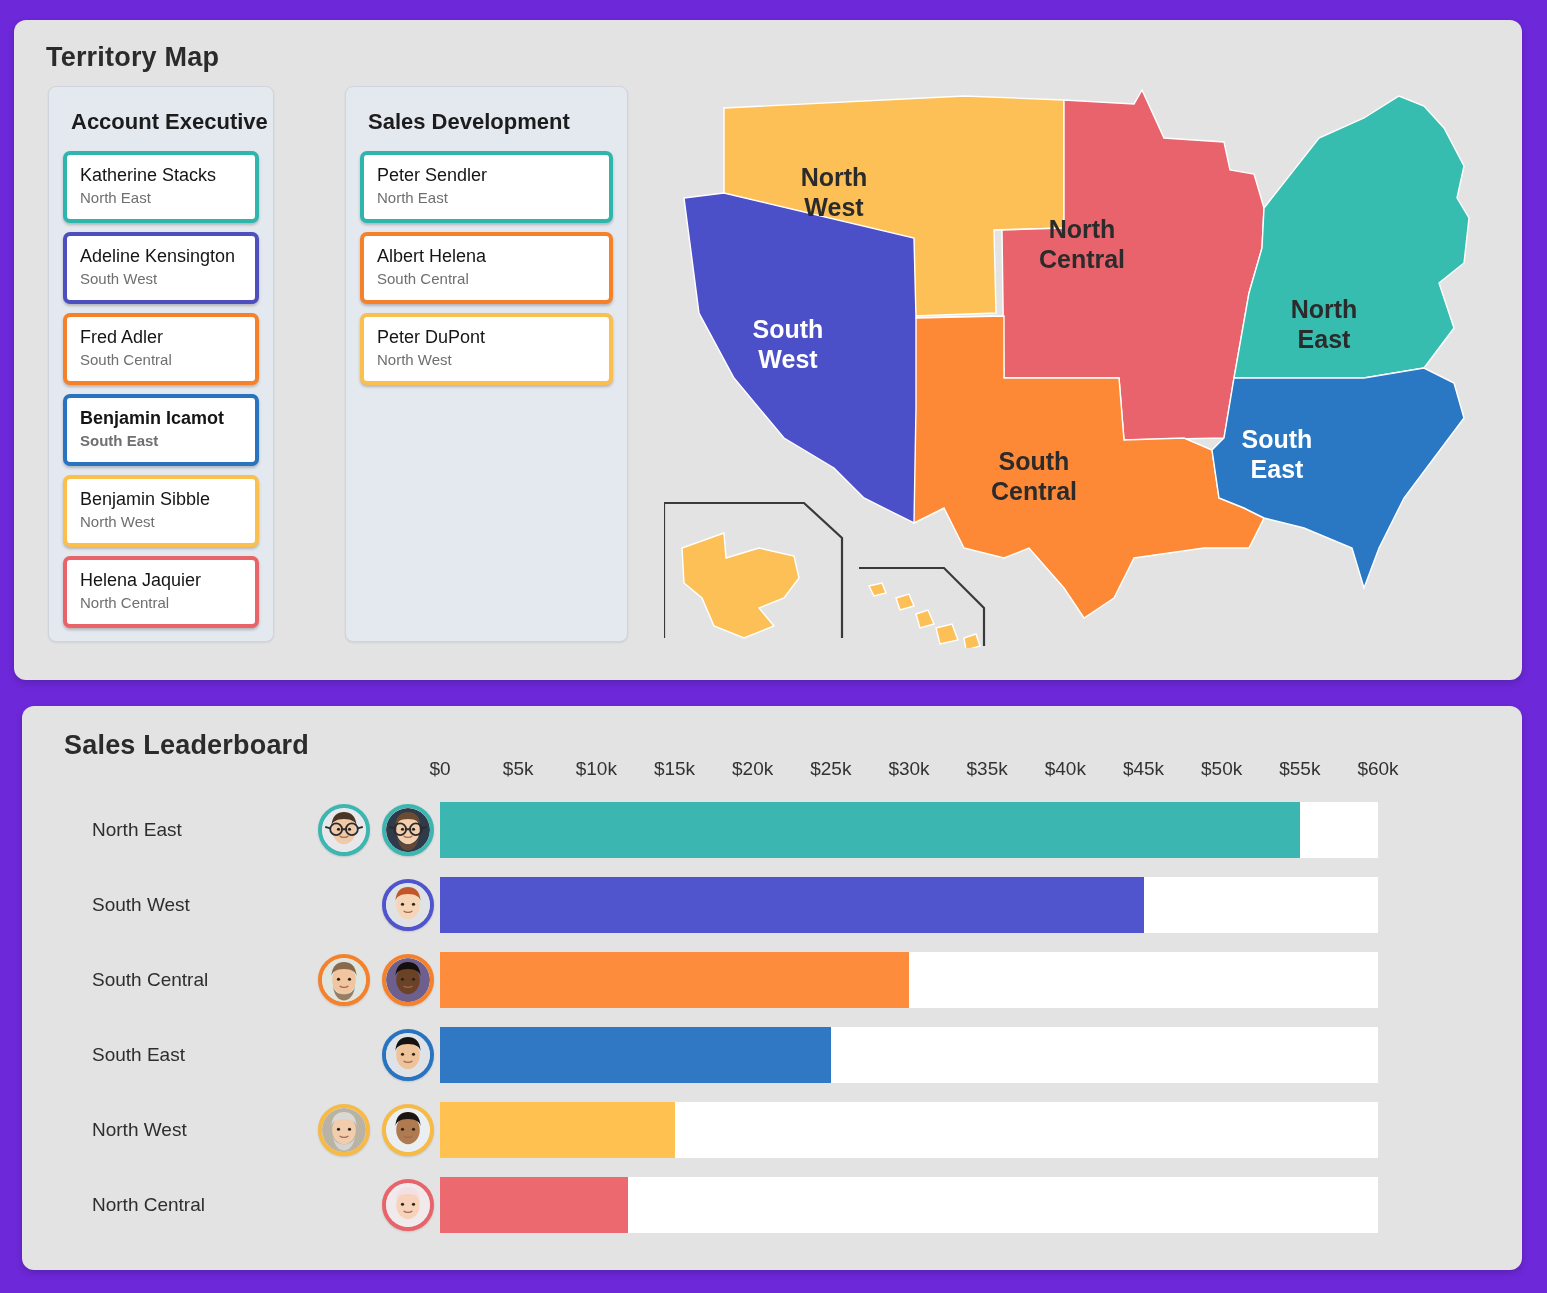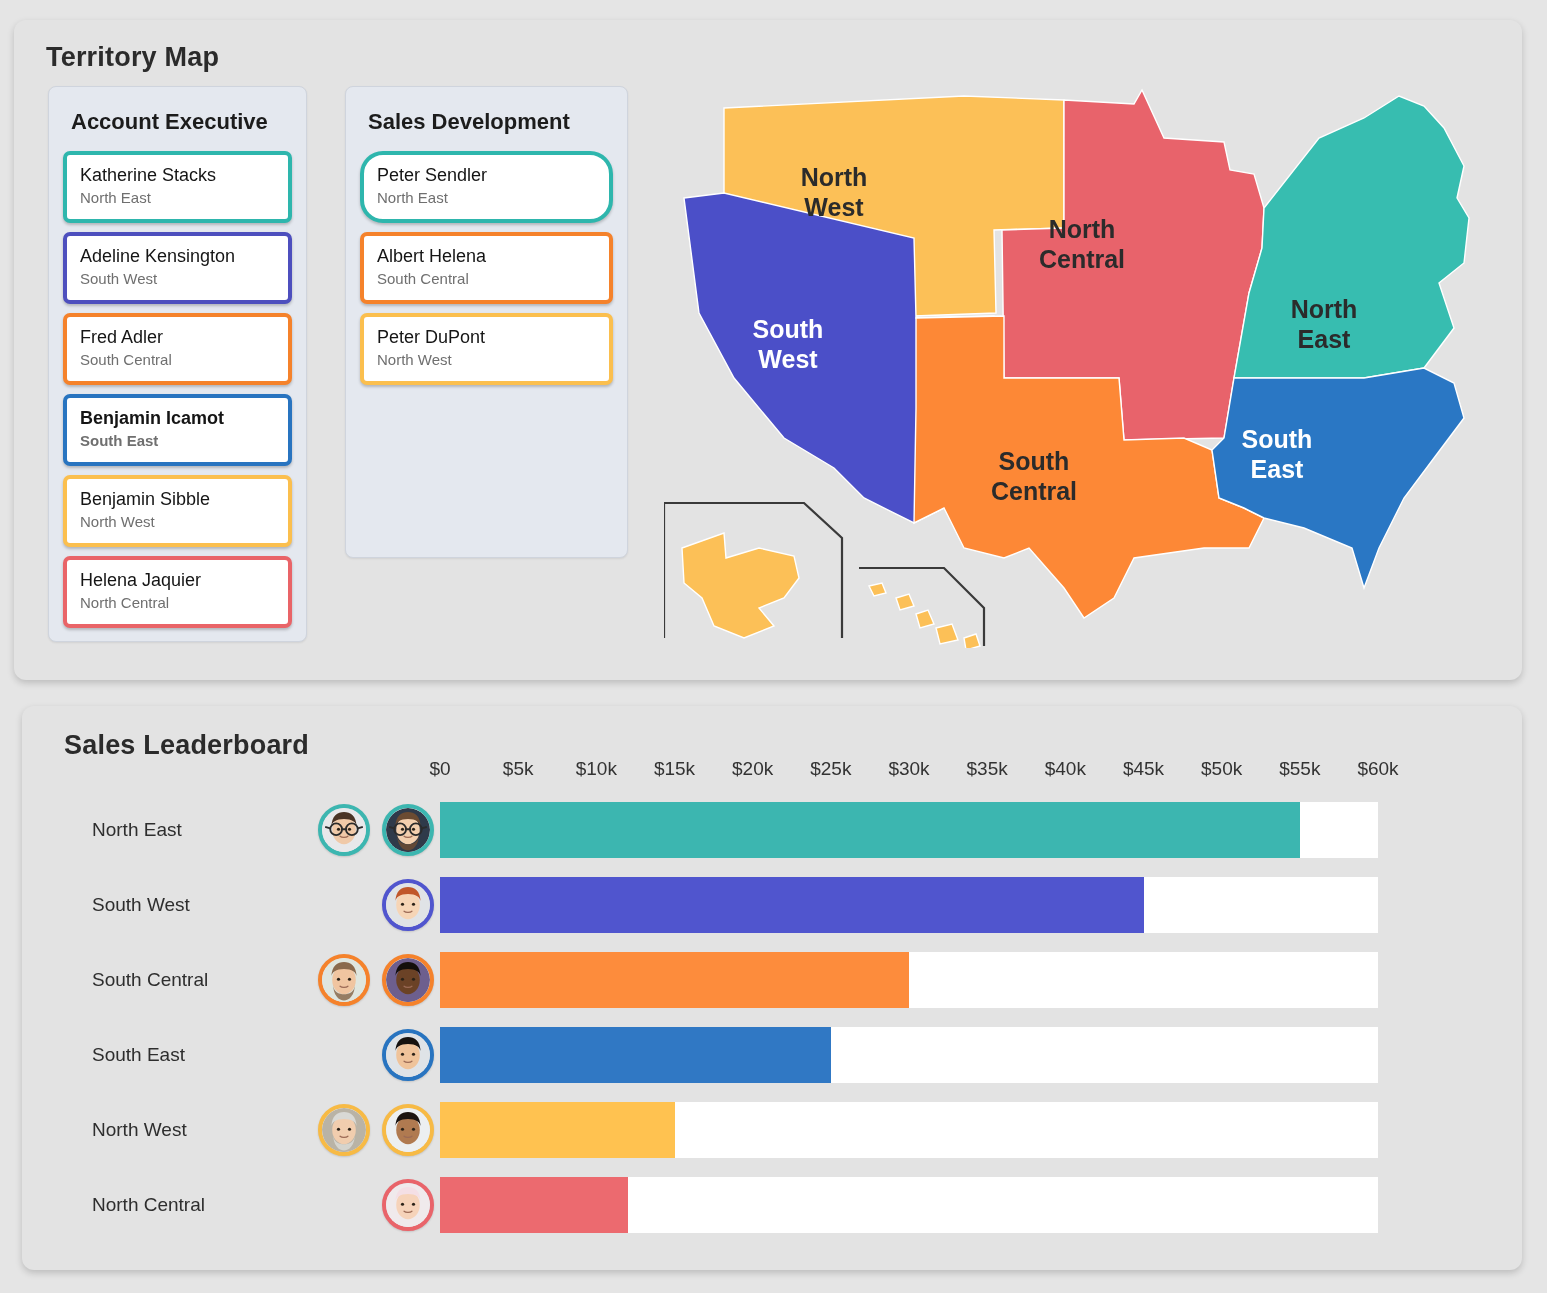--- a/index.html
+++ b/index.html
@@ -4,21 +4,21 @@
 <style>
   * { box-sizing: border-box; }
   html, body {
     margin: 0; padding: 0;
     background: #ffffff;
     font-family: "Liberation Sans", sans-serif;
   }
   .page {
     width: 1547px; height: 1293px;
     position: relative;
-    background: #e5e5e5;
+    background: #6d28d9;
     overflow: hidden;
   }
 
   
   .card {
     position: absolute;
     background: #e3e3e3;
     border-radius: 12px;
     box-shadow: 0 3px 7px rgba(0,0,0,0.18);
   }
@@ -34,22 +34,22 @@
   }
   #territory-title { left: 32px; top: 22px; }
 
   .roster-col {
     position: absolute;
     background: #e4e8ef;
     border: 1px solid #cfd4dd;
     border-radius: 8px;
     box-shadow: 0 1px 2px rgba(0,0,0,0.08);
   }
-  #col-ae { left: 34px; top: 66px; width: 259px; height: 556px; }
-  #col-sd { left: 331px; top: 66px; width: 283px; height: 472px; }
+  #col-ae { left: 34px; top: 66px; width: 226px; height: 556px; }
+  #col-sd { left: 331px; top: 66px; width: 283px; height: 556px; }
 
   .col-title {
     font-size: 22px; font-weight: bold; color: #1c1c1c;
     margin: 22px 0 0 22px;
   }
   .person-list { margin: 16px 14px 0 14px; }
   .person {
     background: #ffffff;
     border-radius: 7px;
     border: 4px solid #999;
@@ -183,21 +183,21 @@
           <div class="person" style="border-color: rgb(233, 100, 104);">
             <div class="person-name">Helena Jaquier</div>
             <div class="person-region">North Central</div>
           </div>
         </div>
     </div>
 
     <div class="roster-col" id="col-sd">
       <div class="col-title">Sales Development</div>
       <div class="person-list" id="sd-list">
-          <div class="person" style="border-color: rgb(46, 182, 173); border-radius: 23px;">
+          <div class="person" style="border-color: rgb(46, 182, 173);">
             <div class="person-name">Peter Sendler</div>
             <div class="person-region">North East</div>
           </div>
           <div class="person" style="border-color: rgb(245, 130, 43);">
             <div class="person-name">Albert Helena</div>
             <div class="person-region">South Central</div>
           </div>
           <div class="person" style="border-color: rgb(251, 191, 78);">
             <div class="person-name">Peter DuPont</div>
             <div class="person-region">North West</div>

